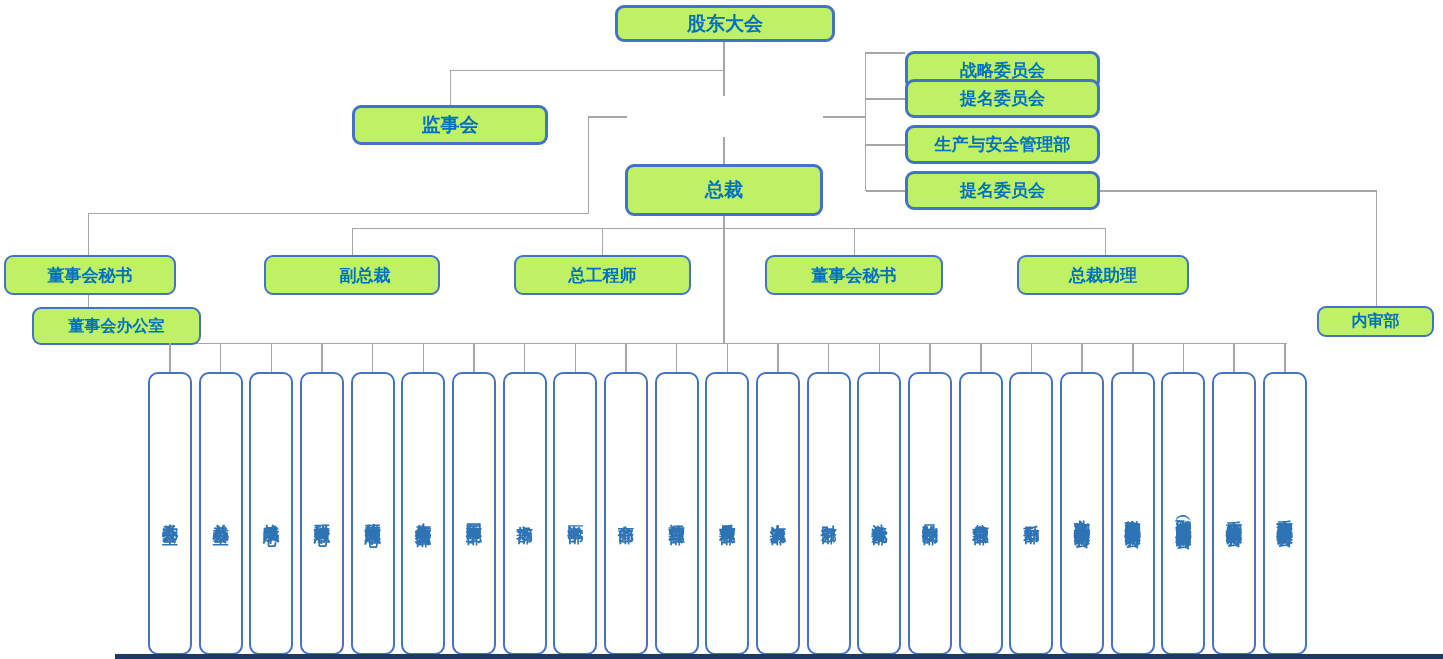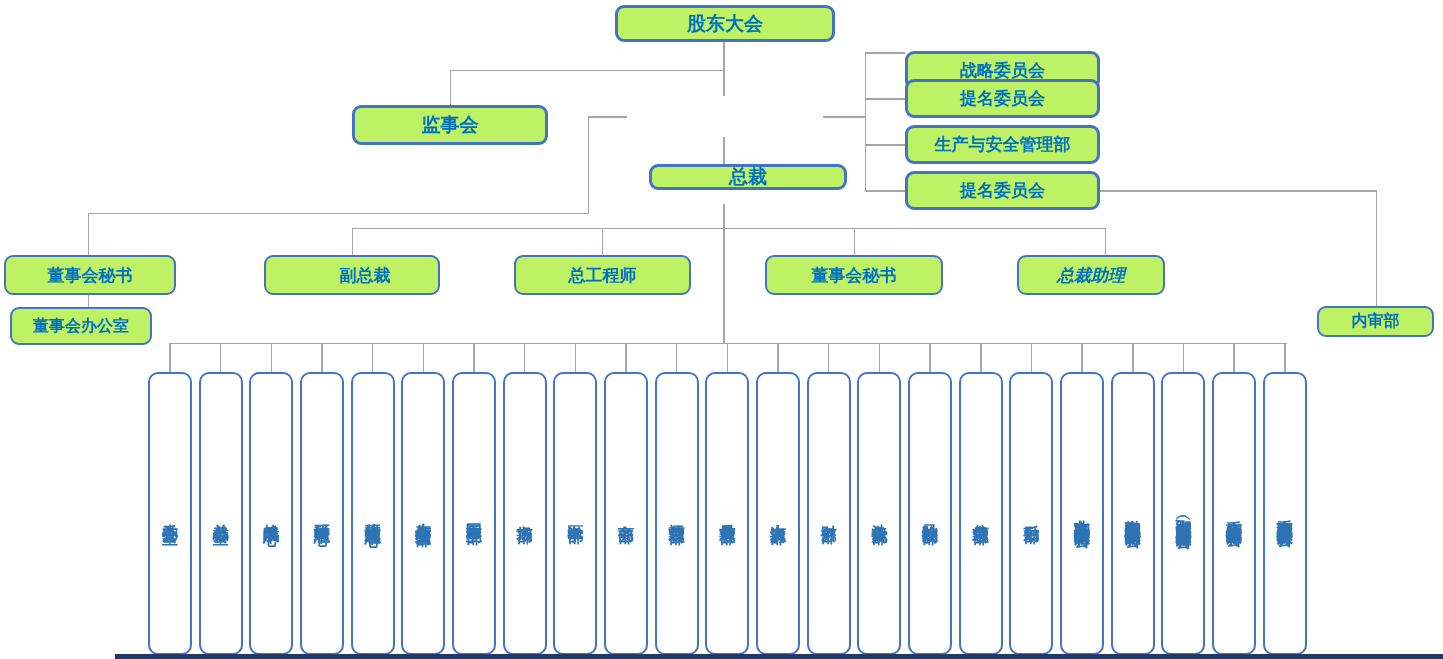--- a/index.html
+++ b/index.html
@@ -108,34 +108,34 @@
   <div class="line v" style="left:853.5px;top:228px;height:27px;"></div>
   <div class="line v" style="left:1104.5px;top:228px;height:27px;"></div>
   <div class="line v" style="left:87.5px;top:295px;height:12px;"></div>
   <div class="line h" style="left:170px;top:342.5px;width:1117px;"></div>
 
   <div class="node big" style="left:615px;top:5px;width:220px;height:37px;">股东大会</div>
 
   <div class="node big" style="left:352px;top:105px;width:196px;height:40px;font-family:Liberation Serif, serif;">监事会</div>
 
 
-  <div class="node big" style="left:625px;top:164px;width:198px;height:26px;margin-left:24px;">总裁</div>
+  <div class="node big" style="left:625px;top:164px;width:198px;height:52px;">总裁</div>
 
   <div class="node committee" style="top:51px;">战略委员会</div>
   <div class="node committee" style="top:79px;font-family:Liberation Serif, serif;">提名委员会</div>
   <div class="node committee" style="top:125px;">生产与安全管理部</div>
   <div class="node committee" style="top:171px;">提名委员会</div>
 
   <div class="node exec" style="left:4px;width:172px;text-align:center;">董事会秘书</div>
   <div class="node exec" style="left:264px;width:176px;padding-left:26px;">副总裁</div>
   <div class="node exec" style="left:514px;width:177px;">总工程师</div>
   <div class="node exec" style="left:765px;width:178px;">董事会秘书</div>
-  <div class="node exec" style="left:1017px;width:148px;font-style:italic;">总裁助理</div>
-
-  <div class="node small" style="left:10px;top:307px;width:142px;height:38px;">董事会办公室</div>
+  <div class="node exec" style="left:1017px;width:172px;">总裁助理</div>
+
+  <div class="node small" style="left:32px;top:307px;width:169px;height:38px;">董事会办公室</div>
   <div class="node small" style="left:1317px;top:306px;width:117px;height:31px;">内审部</div>
 
   <div class="dept-row">
 
   <div class="dept-item">
       <div class="dept-stub"></div>
       <div class="dept-box">
         <span class="dept-label">党委办公室</span>
       </div>
     </div>

